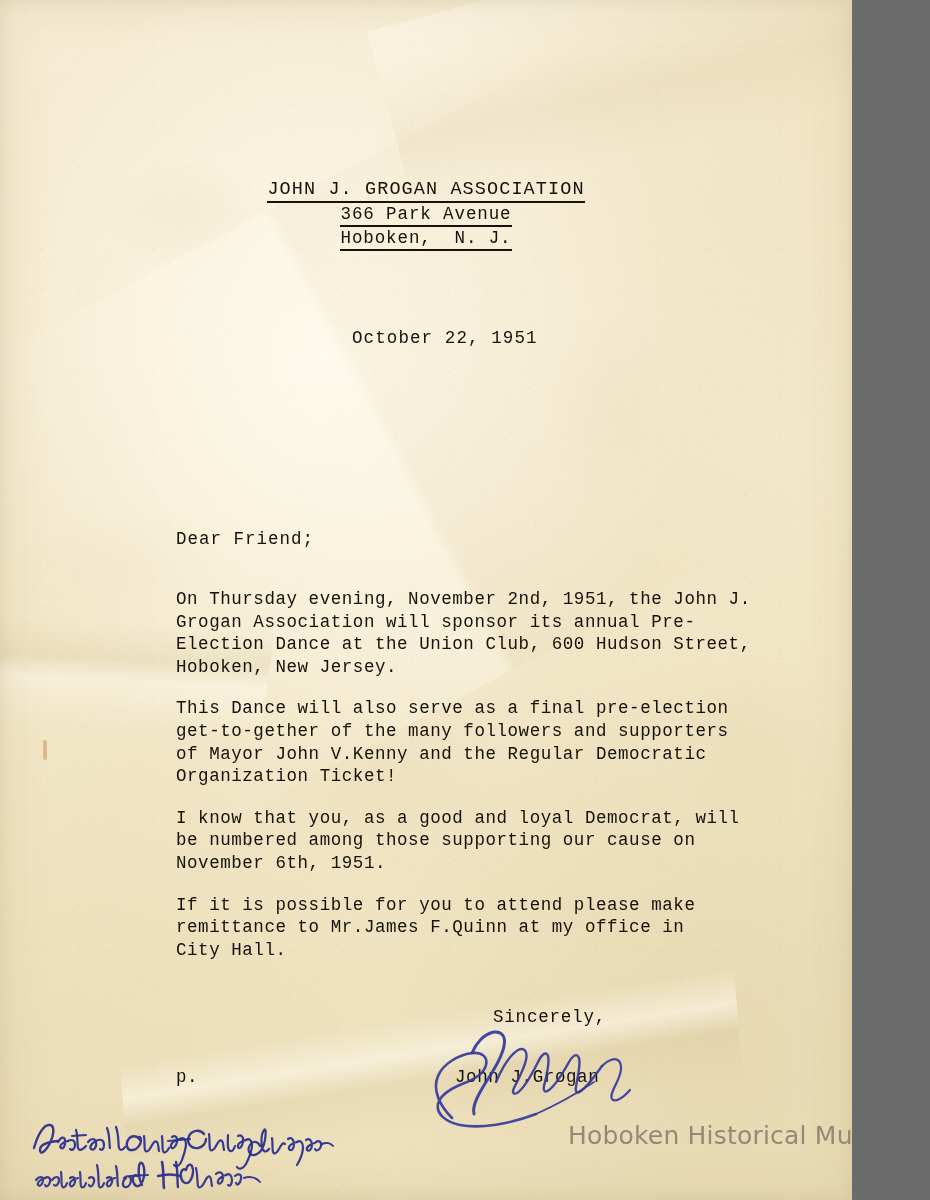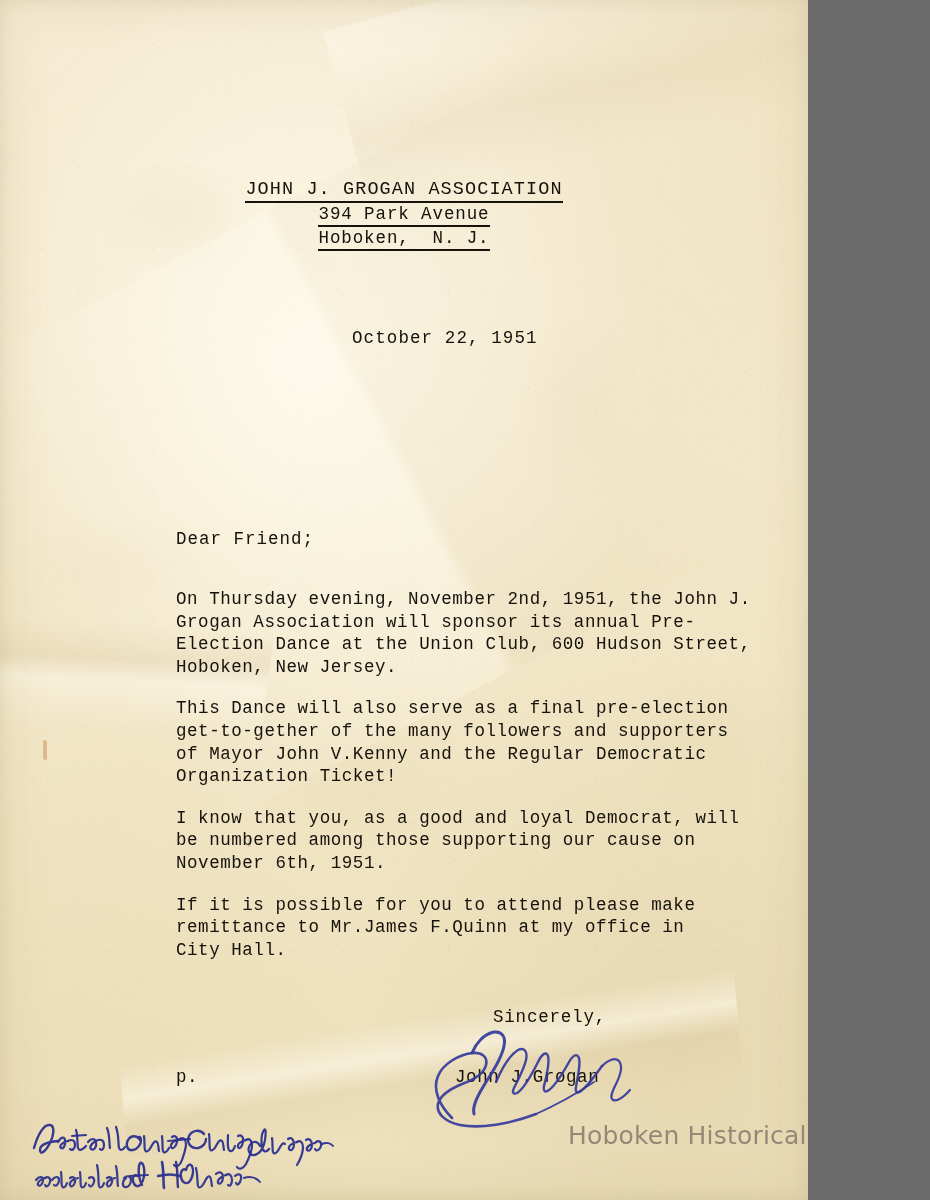--- a/index.html
+++ b/index.html
@@ -8,20 +8,21 @@
     background: #6b6b6b;
   }
 
   #page {
     position: relative;
     width: 808px;
     height: 1200px;
     overflow: hidden;
     background: #f2e7ca;
     font-family: "Liberation Mono", "DejaVu Sans Mono", monospace;
+    padding-left: 44px;
   }
 
   
   .paper-base {
     position: absolute;
     inset: 0;
     background:
       radial-gradient(ellipse 70% 55% at 38% 30%,  rgba(255,252,238,0.85) 0%, rgba(255,252,238,0) 62%),
       radial-gradient(ellipse 60% 50% at 85% 88%,  rgba(226,209,168,0.55) 0%, rgba(226,209,168,0) 68%),
       radial-gradient(ellipse 55% 45% at 8% 92%,   rgba(233,217,178,0.50) 0%, rgba(233,217,178,0) 70%),
@@ -264,21 +265,21 @@
   <div class="crease crease-left"></div>
   <div class="crease crease-mid"></div>
   <div class="crease crease-bl"></div>
   <div class="age-spot"></div>
   <div class="age-spot-2"></div>
 
   <div class="typed">
 
     <div class="letterhead">
       <span class="letterhead-line lh-org"><span>JOHN J. GROGAN ASSOCIATION</span></span>
-      <span class="letterhead-line lh-addr"><span>394 Park Avenue</span></span>
+      <span class="letterhead-line lh-addr"><span>366 Park Avenue</span></span>
       <span class="letterhead-line lh-addr"><span>Hoboken,  N. J.</span></span>
     </div>
 
     <div class="date-line">October 22, 1951</div>
 
     <div class="salutation">Dear Friend;</div>
 
     <div class="body-block">
       <p class="para">On Thursday evening, November 2nd, 1951, the John J.
 Grogan Association will sponsor its annual Pre-

